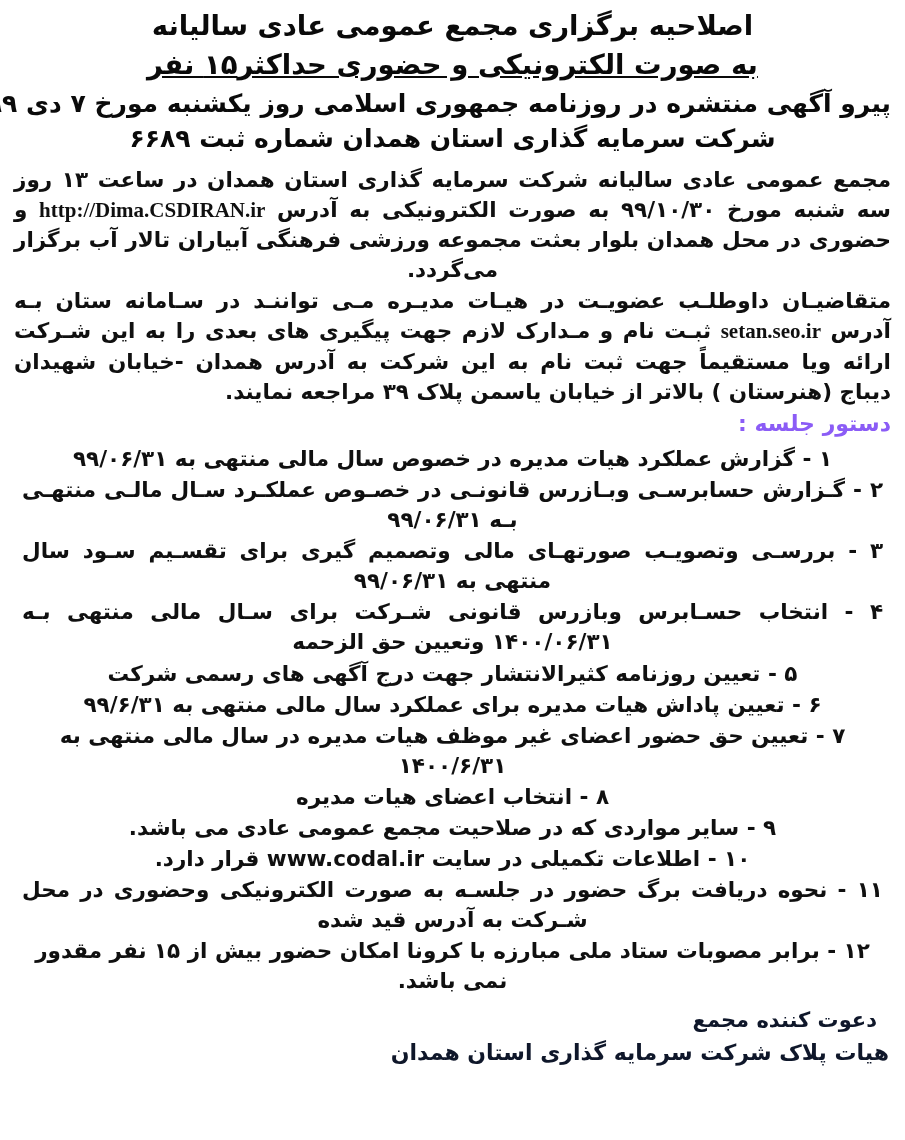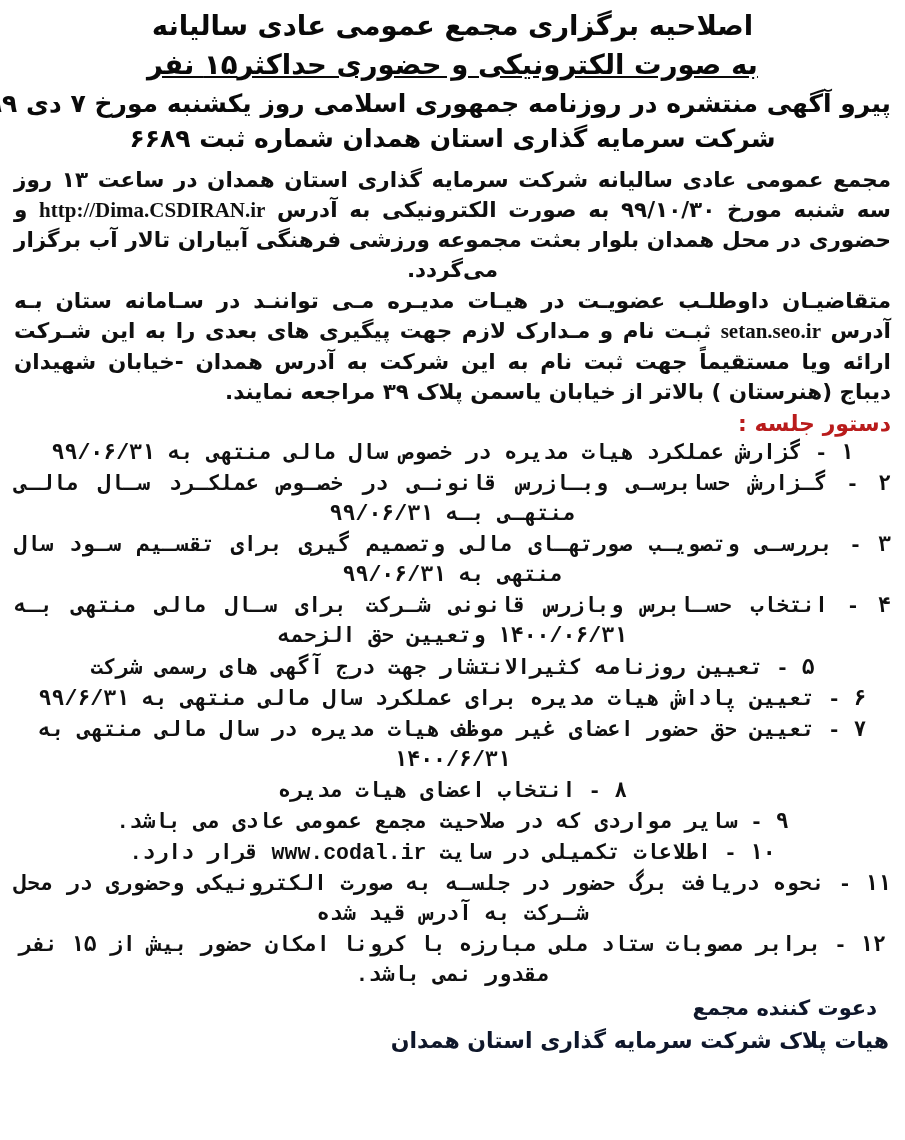--- a/index.html
+++ b/index.html
@@ -72,27 +72,26 @@
     font-weight: bold;
     font-size: 21px;
   }
 
   
   .agenda-title {
     font-size: 22px;
     font-weight: bold;
     text-align: right;
     margin: 4px 0 2px 0;
-    color: #b91c1c;
+    color: #8b5cf6;
   }
   ol.agenda {
     list-style: none;
-    margin: 0;
+    margin: 8px;
     padding: 0;
-    font-family: Liberation Mono, monospace;
   }
   ol.agenda li {
     font-size: 21.5px;
     font-weight: bold;
     line-height: 1.40;
     margin: 0 0 1px 0;
     text-align: justify;
     text-align-last: center;
     color: #101010;
   }

